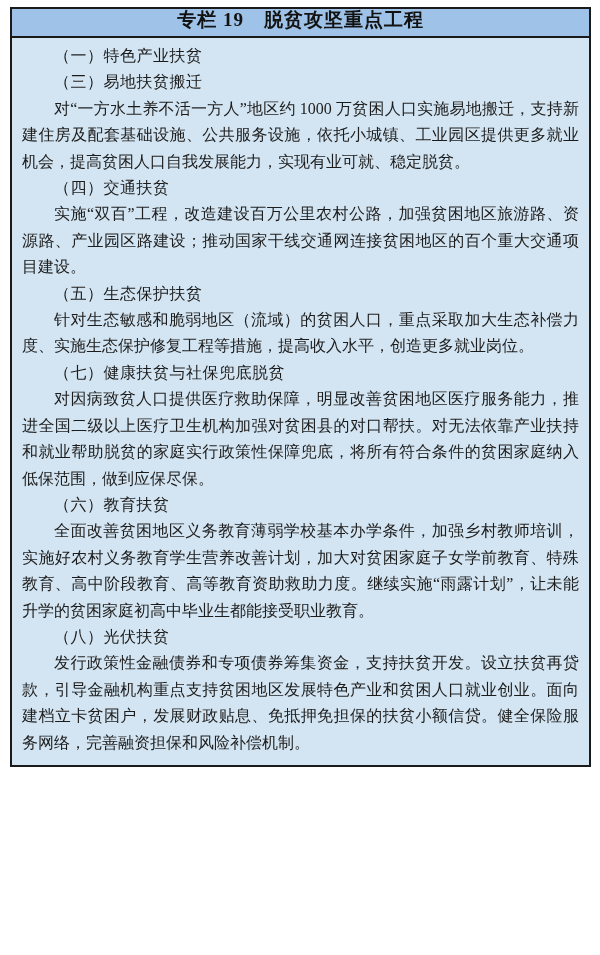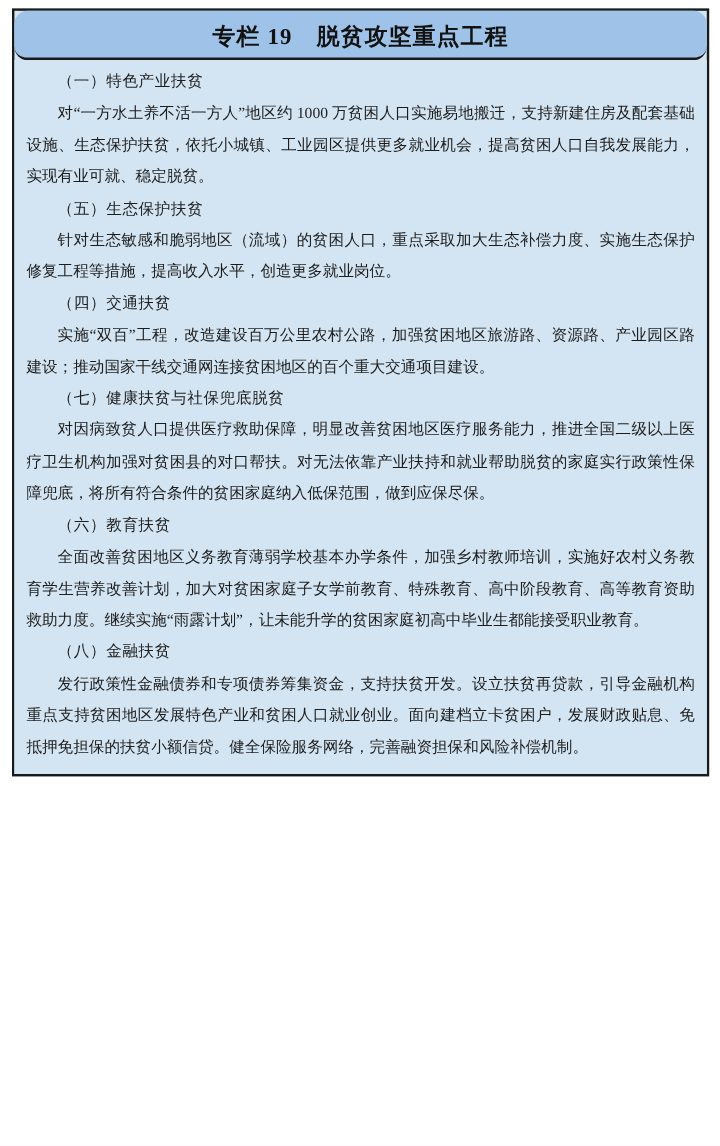--- a/index.html
+++ b/index.html
@@ -26,39 +26,38 @@
     left: 10px;
     top: 7px;
     width: 581px;
     border: 2px solid var(--border-color);
     background: var(--body-bg);
   }
   .panel-header {
     background: var(--header-bg);
     border-bottom: 2px solid var(--border-color);
     text-align: center;
-    padding: 12px 0 5px 0;
-    border-radius: 11px;
+    padding: 0 0 5px 0;
   }
   .panel-title {
     color: var(--title-color);
     font-size: 19px;
     font-weight: bold;
     letter-spacing: 1px;
     line-height: 22px;
   }
   .panel-body {
     background: var(--body-bg);
     padding: 5px 10px 9px 10px;
     color: var(--text-color);
   }
   .section-heading,
   .section-paragraph {
     margin: 0;
-    font-size: 13px;
+    font-size: 16px;
     line-height: 26.4px;
     text-indent: 2em;
     text-align: justify;
     text-justify: inter-ideograph;
     word-break: break-all;
   }
   .section-heading {
     letter-spacing: 0.5px;
   }
 </style>
@@ -69,41 +68,42 @@
   <div class="panel-header">
     <span class="panel-title">专栏 19　脱贫攻坚重点工程</span>
   </div>
   <div class="panel-body">
   <div class="section">
     <p class="section-heading">（一）特色产业扶贫</p>
   </div>
 
 
   <div class="section">
-    <p class="section-paragraph">对“一方水土养不活一方人”地区约 1000 万贫困人口实施易地搬迁，支持新建住房及配套基础设施、生态保护扶贫，依托小城镇、工业园区提供更多就业机会，提高贫困人口自我发展能力，实现有业可就、稳定脱贫。</p>
+    <p class="section-heading">（三）易地扶贫搬迁</p>
+    <p class="section-paragraph">对“一方水土养不活一方人”地区约 1000 万贫困人口实施易地搬迁，支持新建住房及配套基础设施、公共服务设施，依托小城镇、工业园区提供更多就业机会，提高贫困人口自我发展能力，实现有业可就、稳定脱贫。</p>
+  </div>
+
+  <div class="section">
+    <p class="section-heading">（四）交通扶贫</p>
+    <p class="section-paragraph">实施“双百”工程，改造建设百万公里农村公路，加强贫困地区旅游路、资源路、产业园区路建设；推动国家干线交通网连接贫困地区的百个重大交通项目建设。</p>
   </div>
 
   <div class="section">
     <p class="section-heading">（五）生态保护扶贫</p>
     <p class="section-paragraph">针对生态敏感和脆弱地区（流域）的贫困人口，重点采取加大生态补偿力度、实施生态保护修复工程等措施，提高收入水平，创造更多就业岗位。</p>
-  </div>
-
-  <div class="section">
-    <p class="section-heading">（四）交通扶贫</p>
-    <p class="section-paragraph">实施“双百”工程，改造建设百万公里农村公路，加强贫困地区旅游路、资源路、产业园区路建设；推动国家干线交通网连接贫困地区的百个重大交通项目建设。</p>
   </div>
 
   <div class="section">
     <p class="section-heading">（七）健康扶贫与社保兜底脱贫</p>
     <p class="section-paragraph">对因病致贫人口提供医疗救助保障，明显改善贫困地区医疗服务能力，推进全国二级以上医疗卫生机构加强对贫困县的对口帮扶。对无法依靠产业扶持和就业帮助脱贫的家庭实行政策性保障兜底，将所有符合条件的贫困家庭纳入低保范围，做到应保尽保。</p>
   </div>
 
   <div class="section">
     <p class="section-heading">（六）教育扶贫</p>
     <p class="section-paragraph">全面改善贫困地区义务教育薄弱学校基本办学条件，加强乡村教师培训，实施好农村义务教育学生营养改善计划，加大对贫困家庭子女学前教育、特殊教育、高中阶段教育、高等教育资助救助力度。继续实施“雨露计划”，让未能升学的贫困家庭初高中毕业生都能接受职业教育。</p>
   </div>
 
   <div class="section">
-    <p class="section-heading">（八）金融扶贫</p>
+    <p class="section-heading">（八）光伏扶贫</p>
     <p class="section-paragraph">发行政策性金融债券和专项债券筹集资金，支持扶贫开发。设立扶贫再贷款，引导金融机构重点支持贫困地区发展特色产业和贫困人口就业创业。面向建档立卡贫困户，发展财政贴息、免抵押免担保的扶贫小额信贷。健全保险服务网络，完善融资担保和风险补偿机制。</p>
   </div>
 </div>
 </div>
 
 </body></html>

